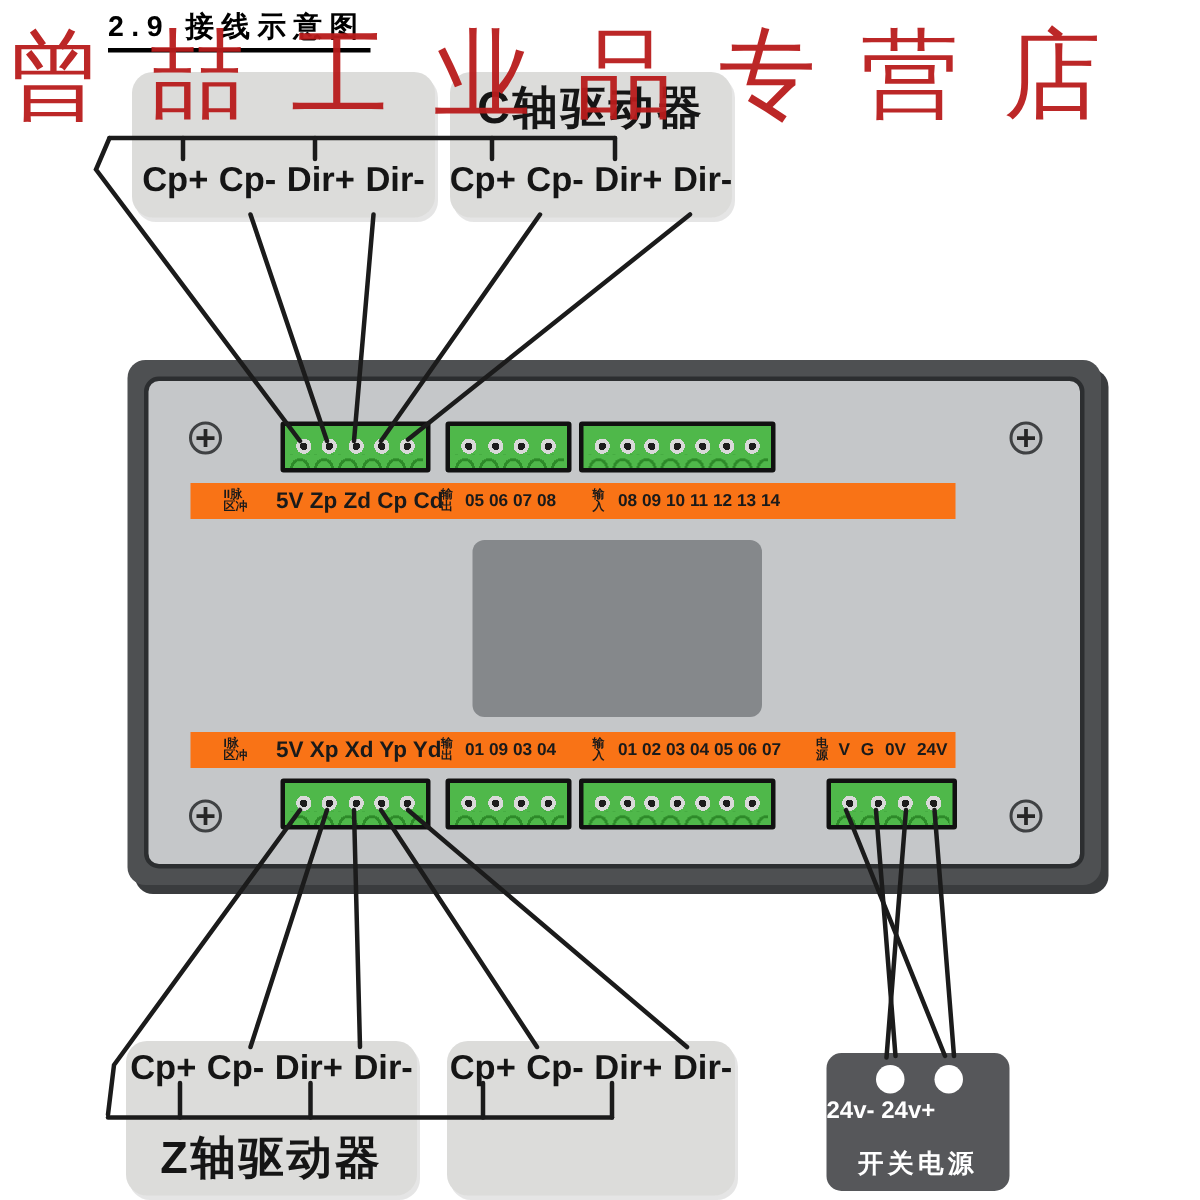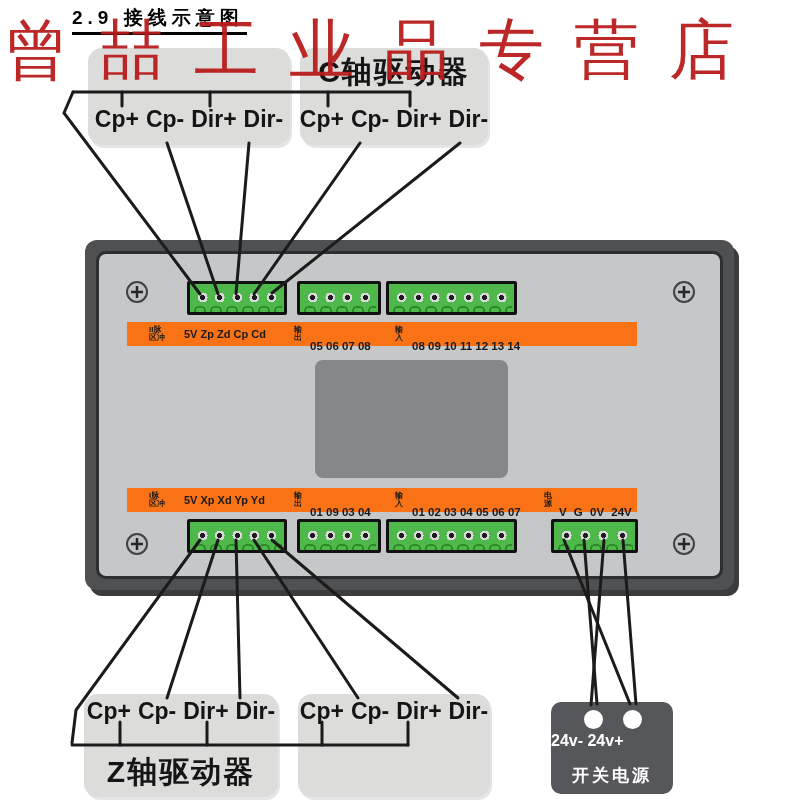--- a/index.html
+++ b/index.html
@@ -45,23 +45,23 @@
        background-image:radial-gradient(circle at 8px 9px,rgba(0,0,0,0) 4.5px,#2d8a29 4.5px 6.5px,rgba(0,0,0,0) 6.5px);
        background-size:16px 9px;background-repeat:repeat-x;}
   #t1{left:187px;top:281px;width:100px;} #t2{left:297px;top:281px;width:84px;}
   #t3{left:386px;top:281px;width:131px;}
   #b1{left:187px;top:519px;width:100px;} #b2{left:297px;top:519px;width:84px;}
   #b3{left:386px;top:519px;width:131px;} #b4{left:551px;top:519px;width:87px;}
 
   
   .strip{position:absolute;left:127px;width:510px;height:24px;background:#f97316;z-index:13;}
   #strip-top{top:322px;} #strip-bot{top:488px;}
-  .s-big{position:absolute;top:50%;transform:translateY(-50%);font-size:11px;
+  .s-big{position:absolute;top:50%;transform:translateY(-50%);font-size:15px;
          font-weight:bold;color:#1a1a1a;white-space:nowrap;}
-  .s-num{font-size:11.5px;margin-top:12px;}
+  .s-num{font-size:11.5px;}
   .s-tiny{position:absolute;top:4px;font-size:8px;line-height:8px;font-weight:bold;
           color:#1a1a1a;white-space:nowrap;}
   .s-tiny i{display:block;font-style:normal;}
 
   
   .psu{position:absolute;left:551px;top:702px;width:122px;height:92px;background:#56575a;
        border-radius:10px;z-index:10;}
   .psu-hole{position:absolute;top:8px;width:19px;height:19px;border-radius:50%;background:#fff;}
   .psu-terms{position:absolute;top:30px;left:0;width:100%;color:#fff;
              font-size:16px;font-weight:bold;}

